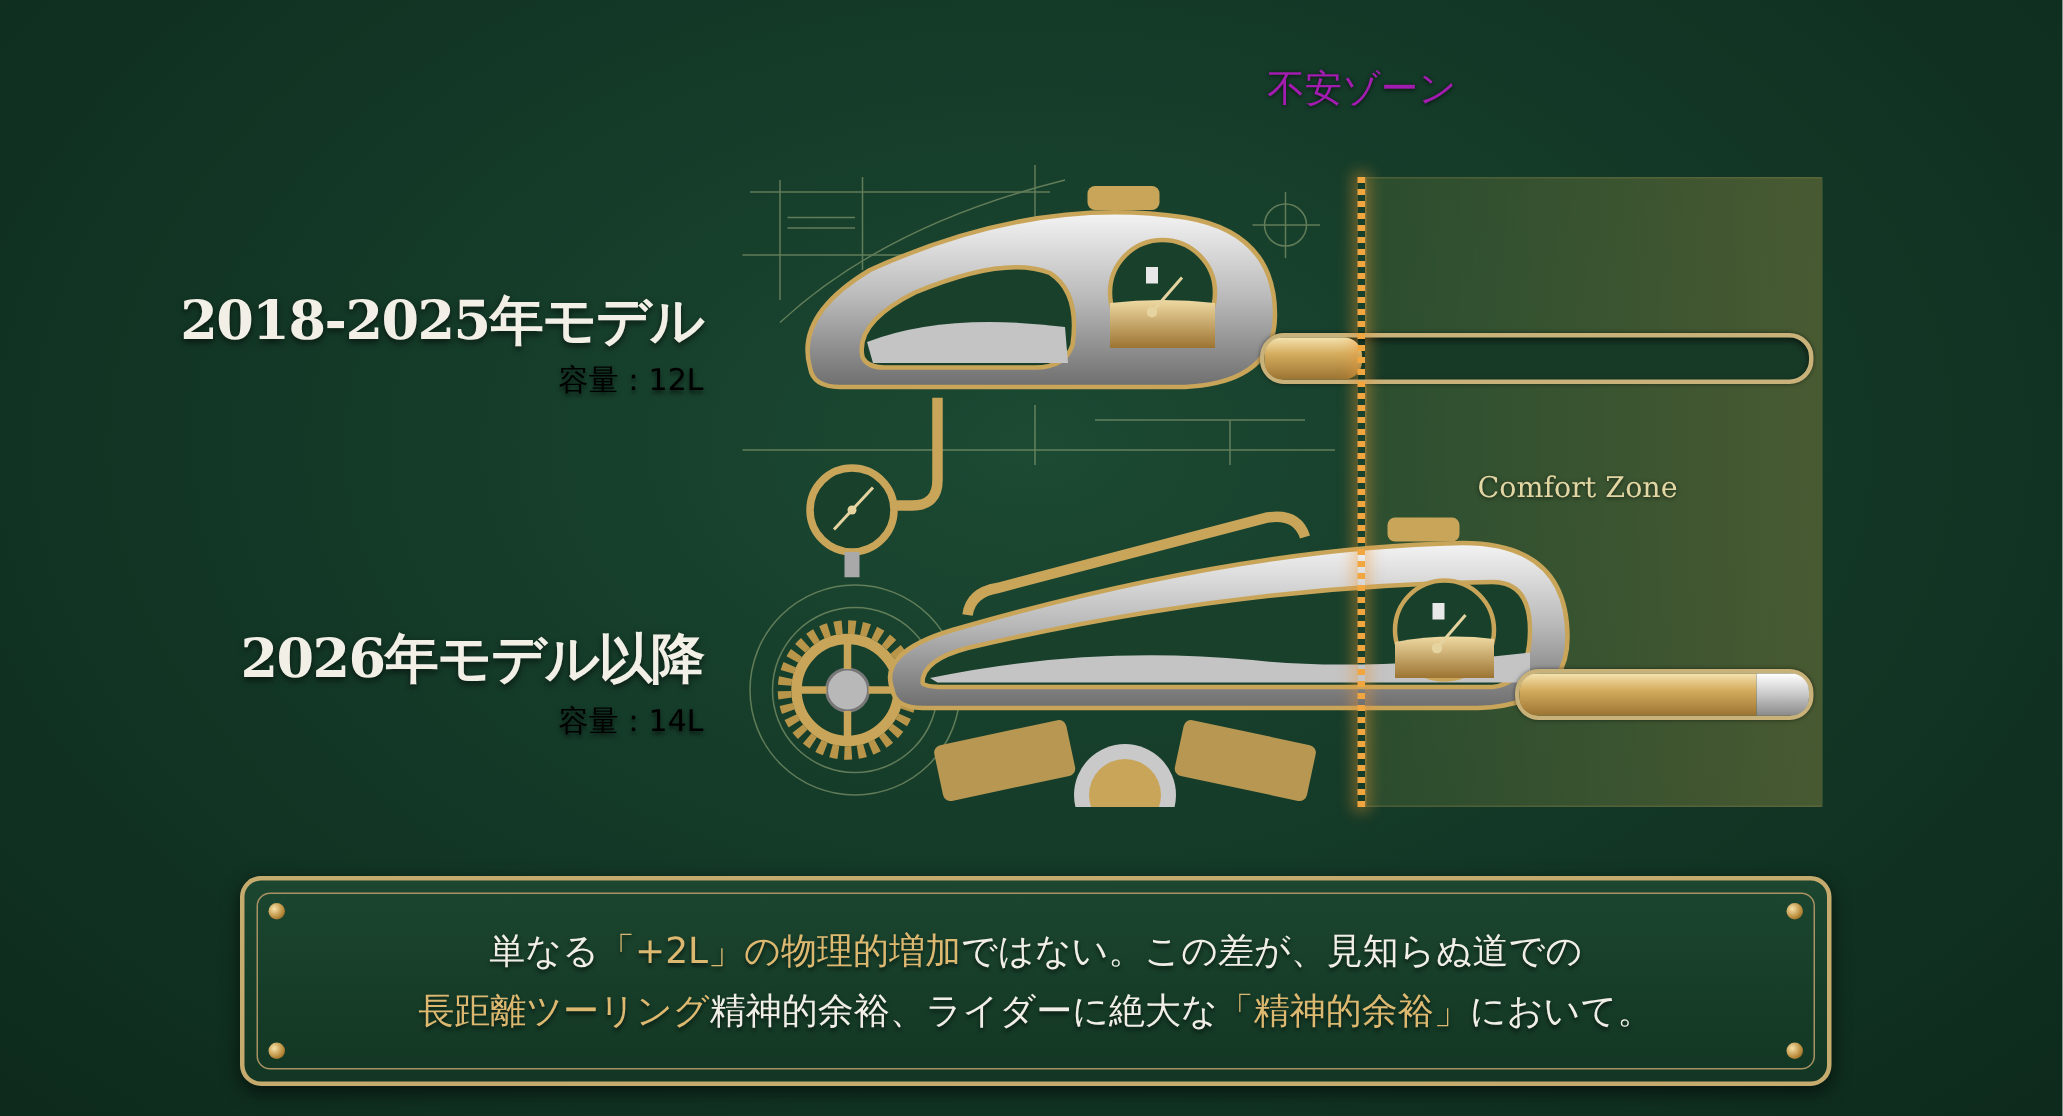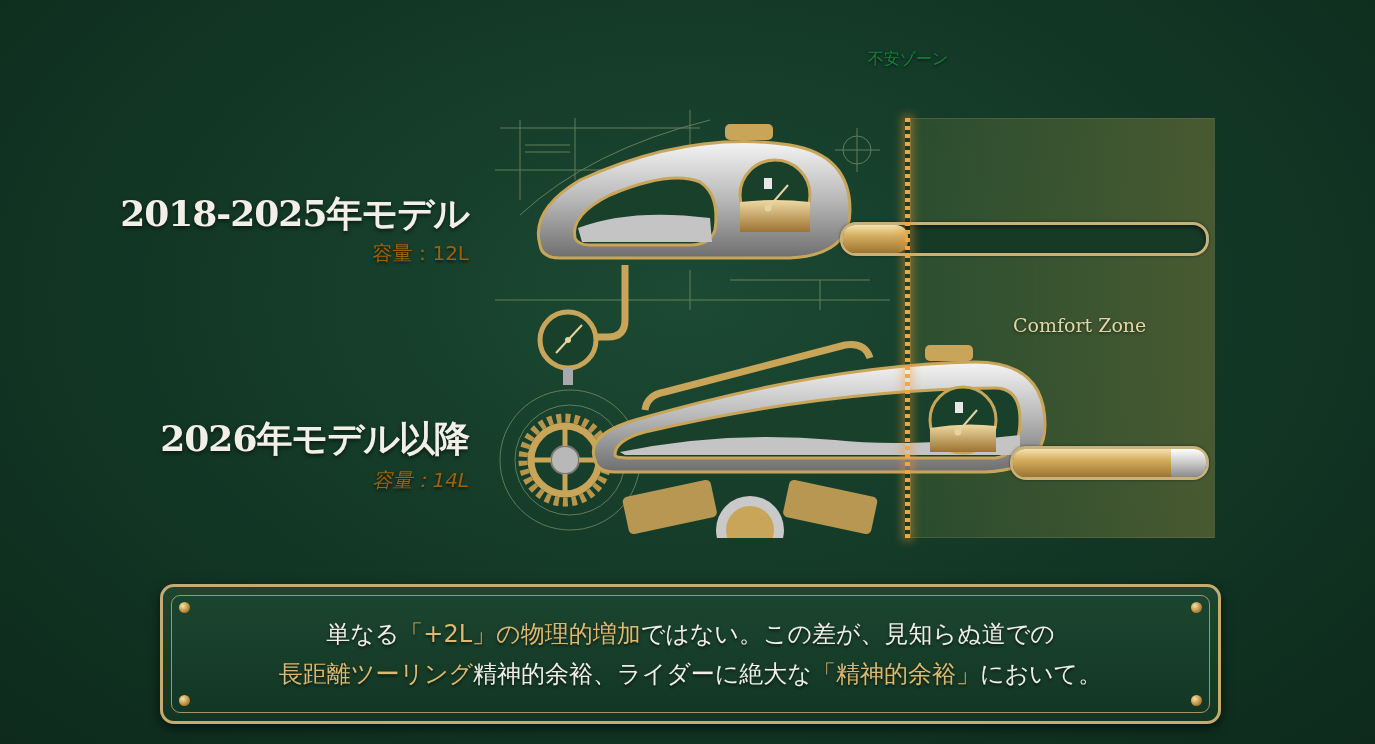--- a/index.html
+++ b/index.html
@@ -8,25 +8,25 @@
     background: radial-gradient(ellipse at 50% 40%, #1c4a33 0%, #143a28 45%, #0d2a1c 100%);
     font-family: "DejaVu Sans", sans-serif;
   }
   .abs { position:absolute; }
   .model-title {
     font-family: "DejaVu Serif", serif; color:#f2efe6; font-size:36px; font-weight:bold;
     text-align:left; letter-spacing:-1px; text-shadow: 0 2px 4px rgba(0,0,0,0.6);
     white-space:nowrap;
   }
   .capacity {
-    color:#a16207; font-size:20px; text-align:right; text-shadow:0 2px 3px rgba(0,0,0,0.6);
+    color:#000000; font-size:20px; text-align:right; text-shadow:0 2px 3px rgba(0,0,0,0.6);
     white-space:nowrap;
   }
   .anxiety-label {
-    font-family: "DejaVu Serif", serif; color:#15803d; text-align:center; font-size:16px;
+    font-family: "DejaVu Serif", serif; color:#a21caf; text-align:center; font-size:25px;
     line-height:26px; text-shadow: 0 1px 3px rgba(0,0,0,0.7); white-space:nowrap;
   }
   .comfort-panel {
     left:910px; top:118px; width:303px; height:418px;
     background: linear-gradient(90deg, rgba(60,90,50,0.55) 0%, rgba(95,105,55,0.7) 100%);
     border:1px solid rgba(120,120,70,0.4);
   }
   .comfort-label {
     font-family: "DejaVu Serif", serif; color:#e2d6a4; font-size:19px; white-space:nowrap;
     text-shadow: 0 1px 3px rgba(0,0,0,0.6);
@@ -64,21 +64,21 @@
   .msg-line {
     position:absolute; left:0; width:100%; text-align:center; color:#f0eee6; font-size:24px;
     text-shadow: 0 2px 3px rgba(0,0,0,0.6); white-space:nowrap;
   }
   .hl { color:#dcb870; }
 </style>
 </head>
 <body>
 
 <div class="abs comfort-panel"></div>
-<div class="abs comfort-label" style="left:985px; top:314px;margin-left:28px;">Comfort Zone</div>
+<div class="abs comfort-label" style="left:985px; top:314px;">Comfort Zone</div>
 
 <svg class="abs" style="left:490px; top:110px;" width="420" height="440">
   <g stroke="#9fae7e" stroke-width="1" fill="none" opacity="0.55">
     <line x1="10" y1="18" x2="210" y2="18"></line>
     <line x1="30" y1="10" x2="30" y2="90"></line>
     <line x1="5" y1="60" x2="140" y2="60"></line>
     <line x1="85" y1="8" x2="85" y2="70"></line>
     <line x1="35" y1="35" x2="80" y2="35"></line>
     <line x1="35" y1="42" x2="80" y2="42"></line>
     <path d="M30 105 Q 100 40 220 10"></path>
@@ -181,21 +181,21 @@
 </div>
 
 <div class="abs anxiety-line"></div>
 <div class="abs anxiety-label" style="left:808px; top:46px; width:200px;">
   <div>不安ゾーン</div>
 </div>
 
 <div class="abs model-title" style="right:906px; top:190px;">2018-2025年モデル</div>
 <div class="abs capacity" style="right:906px; top:240px;">容量：12L</div>
 <div class="abs model-title" style="right:906px; top:415px;">2026年モデル以降</div>
-<div class="abs capacity" style="right:906px; top:467px;font-style:italic;">容量：14L</div>
+<div class="abs capacity" style="right:906px; top:467px;">容量：14L</div>
 
 <div class="abs message-box">
   <div class="message-inner"></div>
   <div class="rivet" style="left:16px; top:15px;"></div>
   <div class="rivet" style="left:16px; bottom:15px;"></div>
   <div class="rivet" style="right:16px; top:15px;"></div>
   <div class="rivet" style="right:16px; bottom:15px;"></div>
   <div class="msg-line" style="top:31px;">
     <span>単なる</span><span class="hl">「+2L」の物理的増加</span><span>ではない。この差が、見知らぬ道での</span>
   </div>

